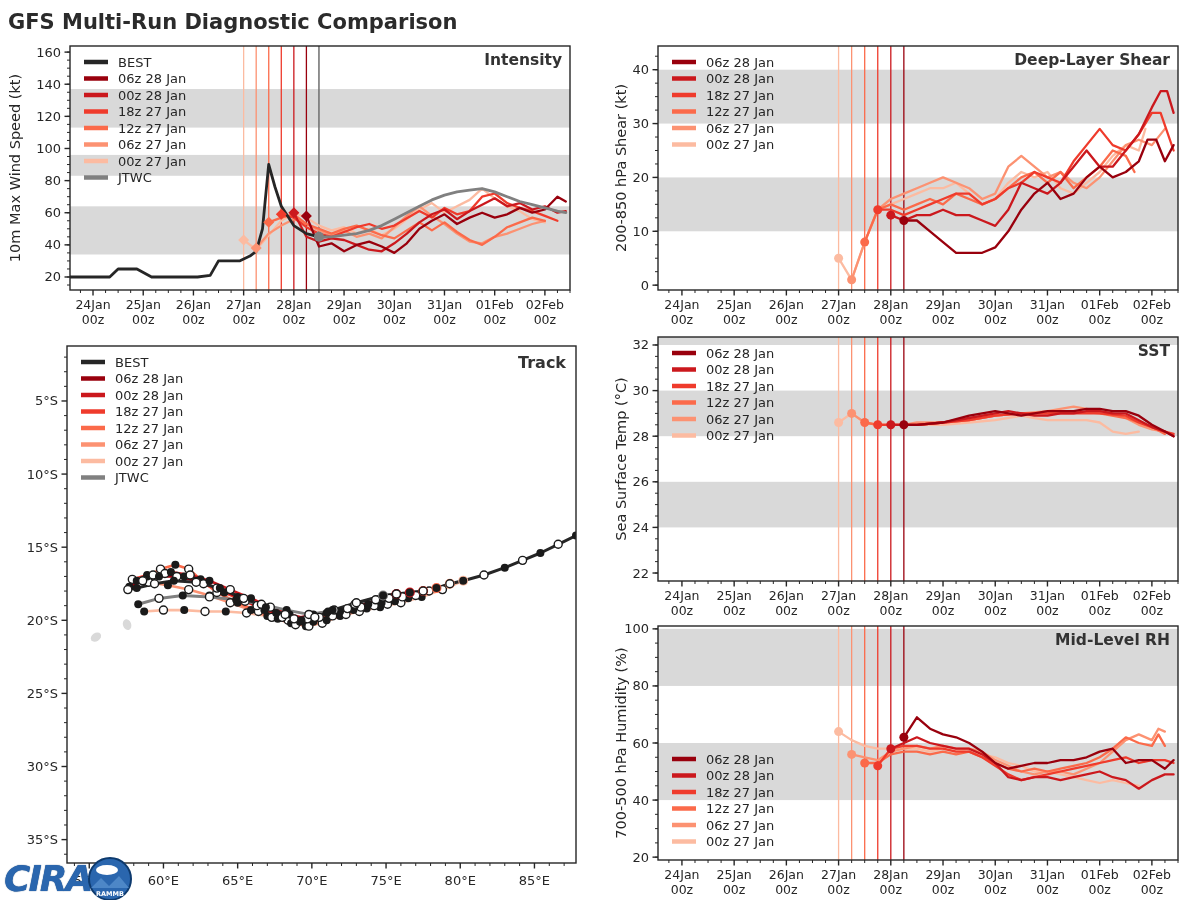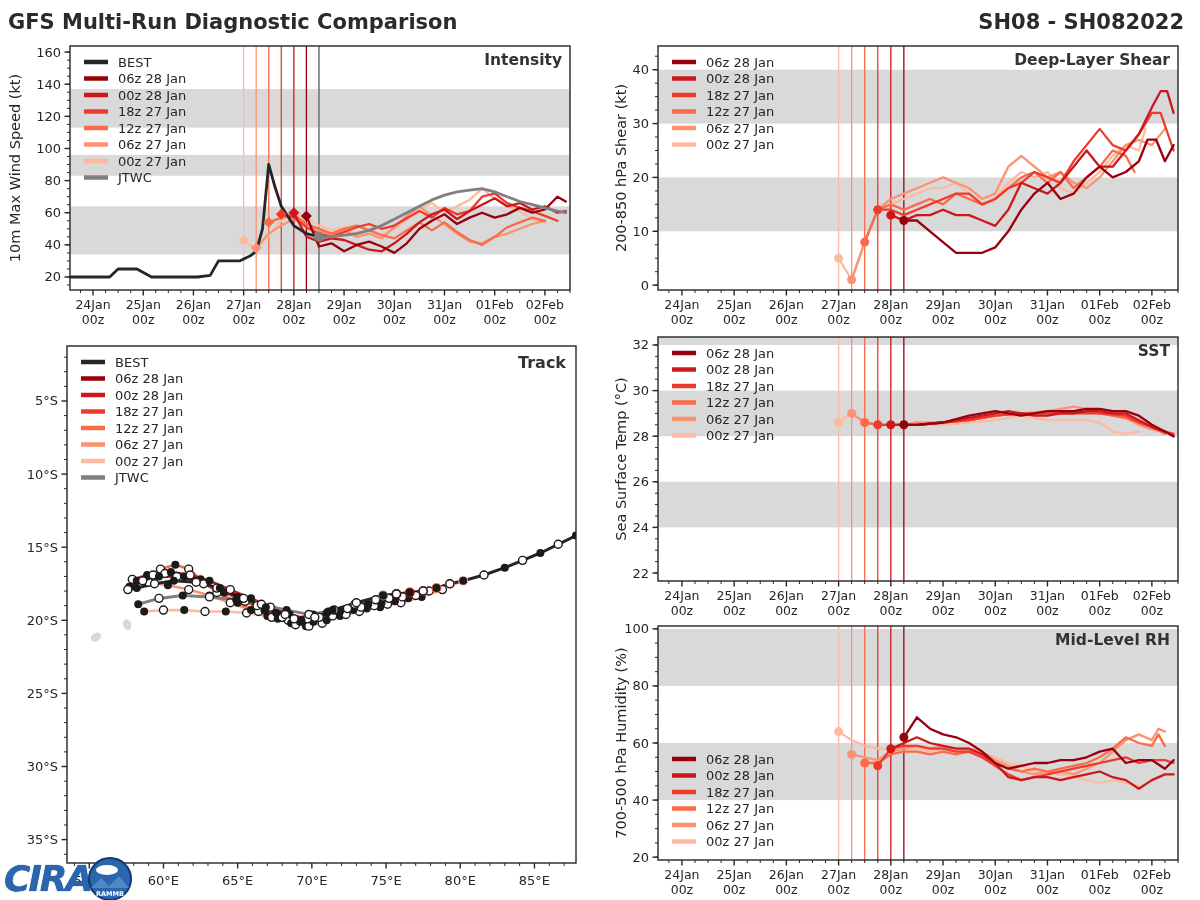--- a/index.html
+++ b/index.html
@@ -11,21 +11,20 @@
   .logo{position:absolute;left:4px;top:848px;display:flex;align-items:center;}
   .cira-text{font-size:36px;font-weight:800;font-style:italic;color:#2a66ae;letter-spacing:-2px;
              text-shadow:0 0 1px #0d3a6e;line-height:1;}
   .badge{margin-left:-4px;}
 </style>
 </head>
 <body>
 
 <div class="canvas">
   <div class="main-title">GFS Multi-Run Diagnostic Comparison</div>
-  <div class="storm-title">SH08 - SH082022</div>
   <svg id="charts" width="1200" height="900">
       <g>
         <g clip-path="url(#clip-intensity)">
           <rect x="70" y="198.31073074391048" width="500" height="48.18959842001314" fill="#d9d9d9"></rect>
           <rect x="70" y="146.90849242922977" width="500" height="20.882159315339038" fill="#d9d9d9"></rect>
           <rect x="70" y="81.0493745885451" width="500" height="38.55167873601056" fill="#d9d9d9"></rect>
           <line x1="243.64016736401675" y1="38" x2="243.64016736401675" y2="282" stroke="#fcbba1" stroke-width="1.3"></line>
           <line x1="256.1924686192468" y1="38" x2="256.1924686192468" y2="282" stroke="#fc9272" stroke-width="1.3"></line>
           <line x1="268.744769874477" y1="38" x2="268.744769874477" y2="282" stroke="#fb6a4a" stroke-width="1.3"></line>
           <line x1="281.2970711297071" y1="38" x2="281.2970711297071" y2="282" stroke="#ef3b2c" stroke-width="1.3"></line>

